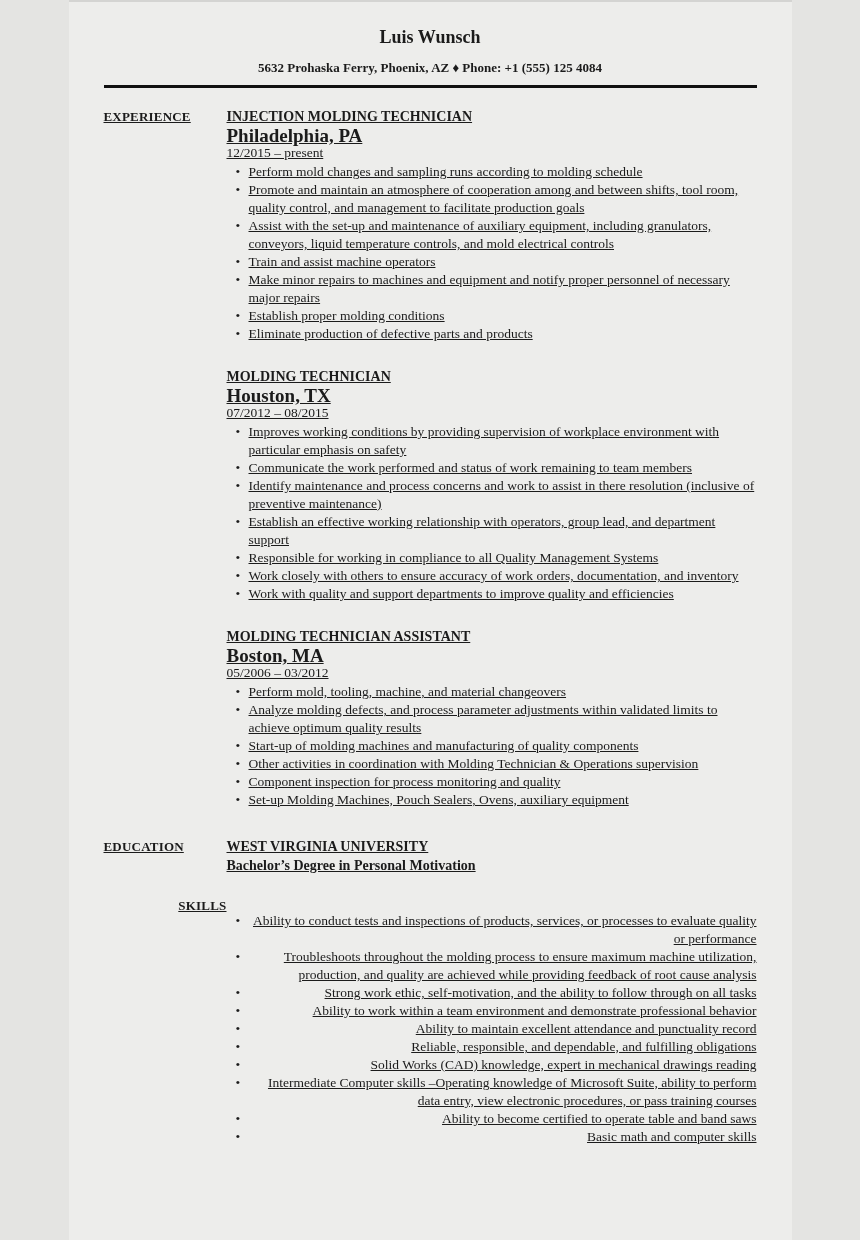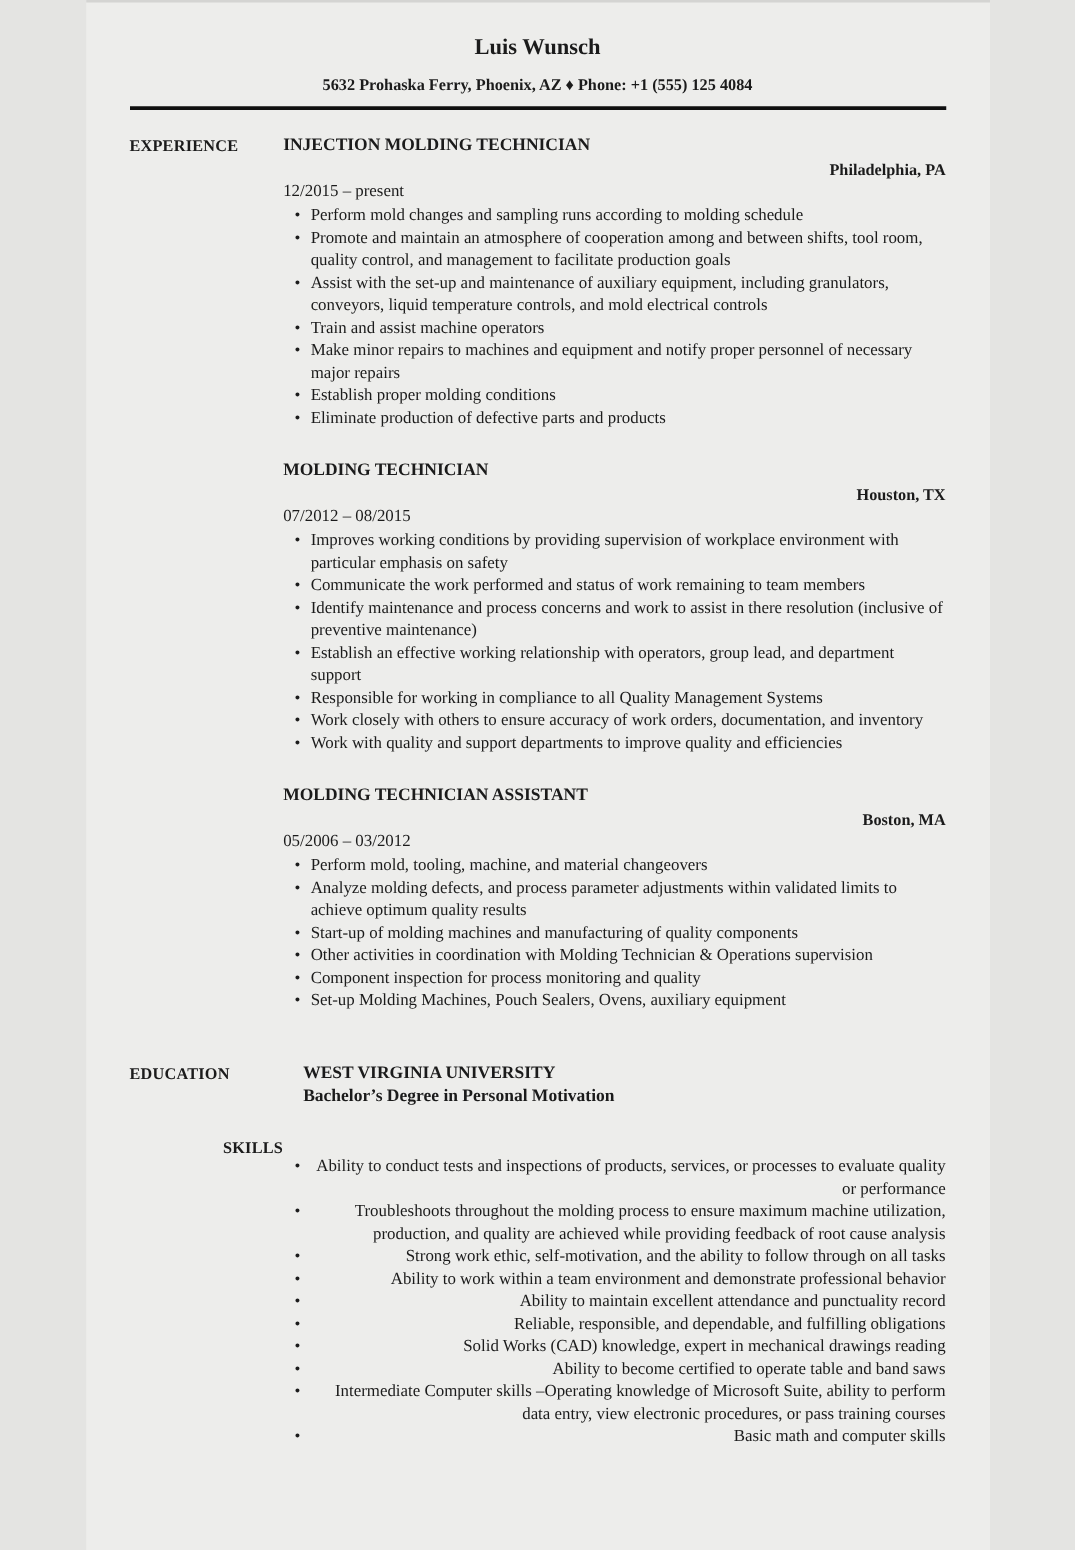--- a/index.html
+++ b/index.html
@@ -32,42 +32,42 @@
   }
   .rule {
     height: 3px;
     background: #101010;
     margin-top: 9px;
   }
   .section {
     display: grid;
     grid-template-columns: 123px 1fr;
     align-items: start;
+    text-decoration: underline;
   }
   .section.experience { margin-top: 19px; }
-  .section.education  { margin-top: 28px; gap: 16px; }
+  .section.education  { margin-top: 28px; }
   .section.skills     { margin-top: 20px; text-align: right; }
   .section-label {
     font-weight: bold;
     font-size: 13px;
     line-height: 19px;
     letter-spacing: 0.2px;
   }
   .job { margin-bottom: 24px; }
-  .job:last-child { margin-bottom: 12px; }
+  .job:last-child { margin-bottom: 0; }
   .job-title, .school {
     font-weight: bold;
     font-size: 14px;
     line-height: 19px;
   }
   .job-location {
     font-weight: bold;
-    font-size: 13px;
+    font-size: 19px;
     line-height: 19px;
-    text-align: right;
   }
   .job-dates {
     font-size: 13.5px;
     line-height: 16px;
   }
   .degree {
     font-weight: bold;
     font-size: 14px;
     line-height: 20px;
   }
@@ -158,20 +158,20 @@
     <div class="section-label">SKILLS</div>
     <div class="section-content">
       <ul class="bullets skills-list">
         <li>Ability to conduct tests and inspections of products, services, or processes to evaluate quality or performance</li>
           <li>Troubleshoots throughout the molding process to ensure maximum machine utilization, production, and quality are achieved while providing feedback of root cause analysis</li>
           <li>Strong work ethic, self-motivation, and the ability to follow through on all tasks</li>
           <li>Ability to work within a team environment and demonstrate professional behavior</li>
           <li>Ability to maintain excellent attendance and punctuality record</li>
           <li>Reliable, responsible, and dependable, and fulfilling obligations</li>
           <li>Solid Works (CAD) knowledge, expert in mechanical drawings reading</li>
+          <li>Intermediate Computer skills –Operating knowledge of Microsoft Suite, ability to perform data entry, view electronic procedures, or pass training courses</li>
           <li>Ability to become certified to operate table and band saws</li>
-          <li>Intermediate Computer skills –Operating knowledge of Microsoft Suite, ability to perform data entry, view electronic procedures, or pass training courses</li>
           <li>Basic math and computer skills</li>
       </ul>
     </div>
   </div>
 
 </div>
 
 </body></html>

